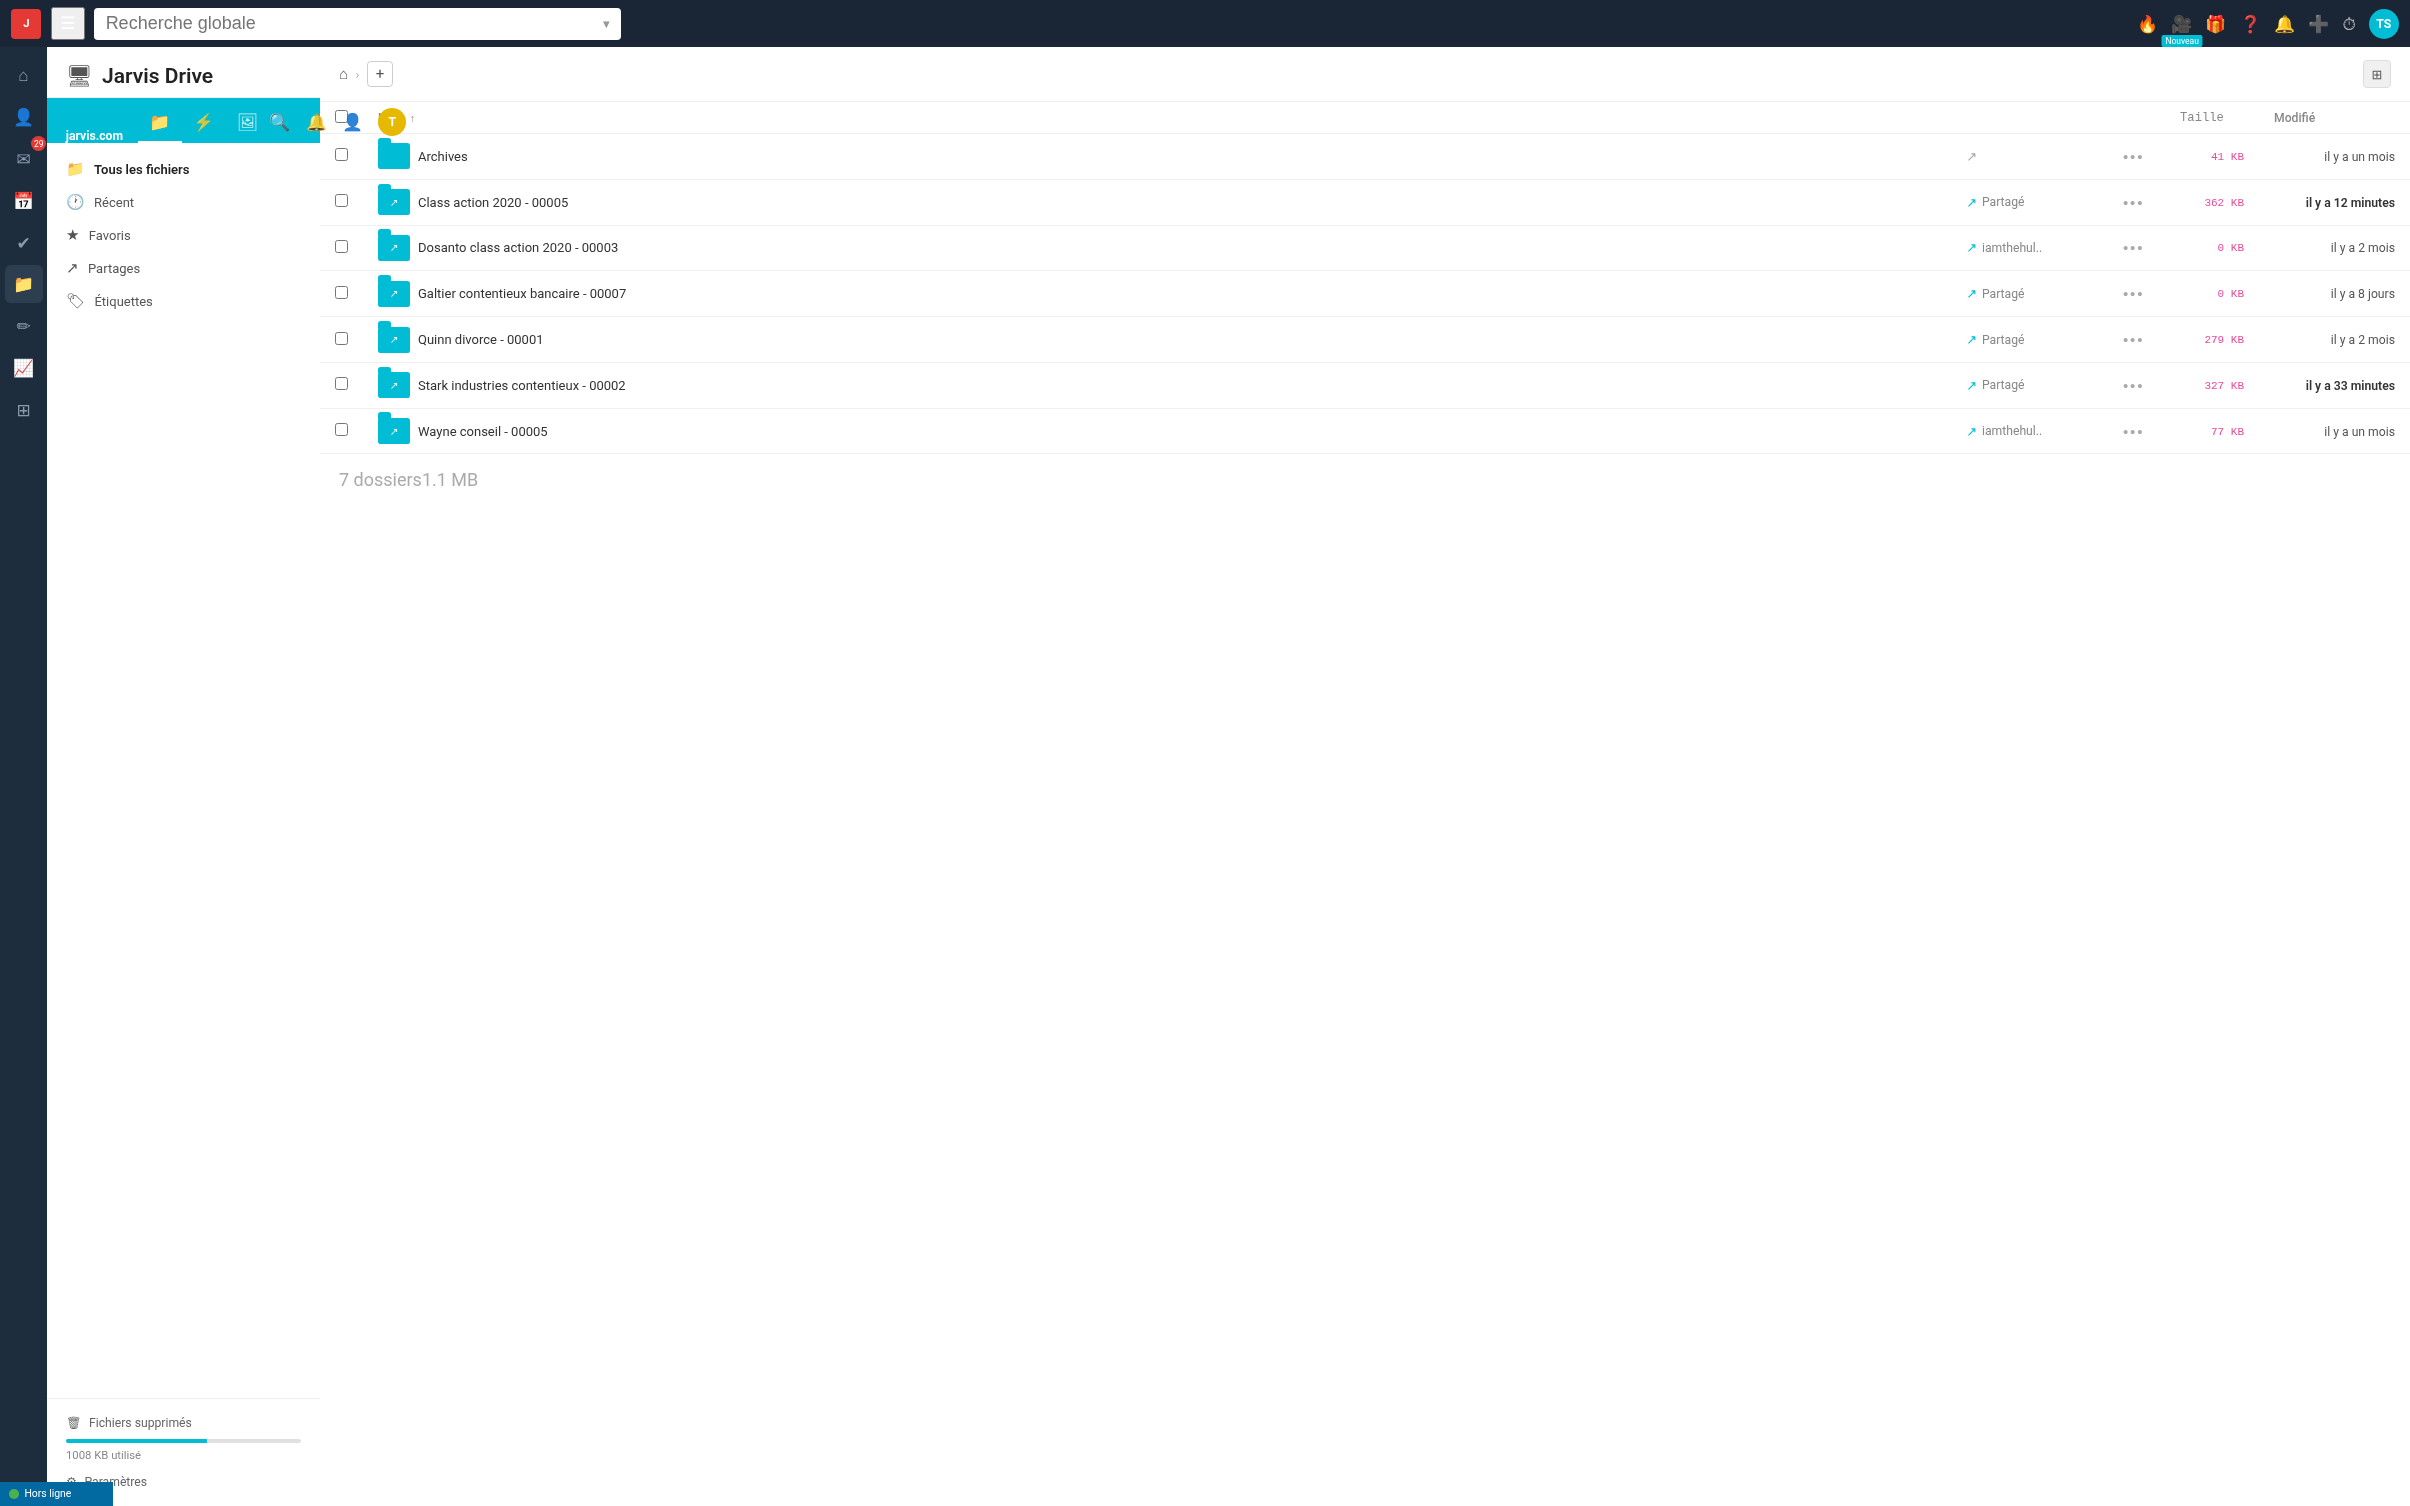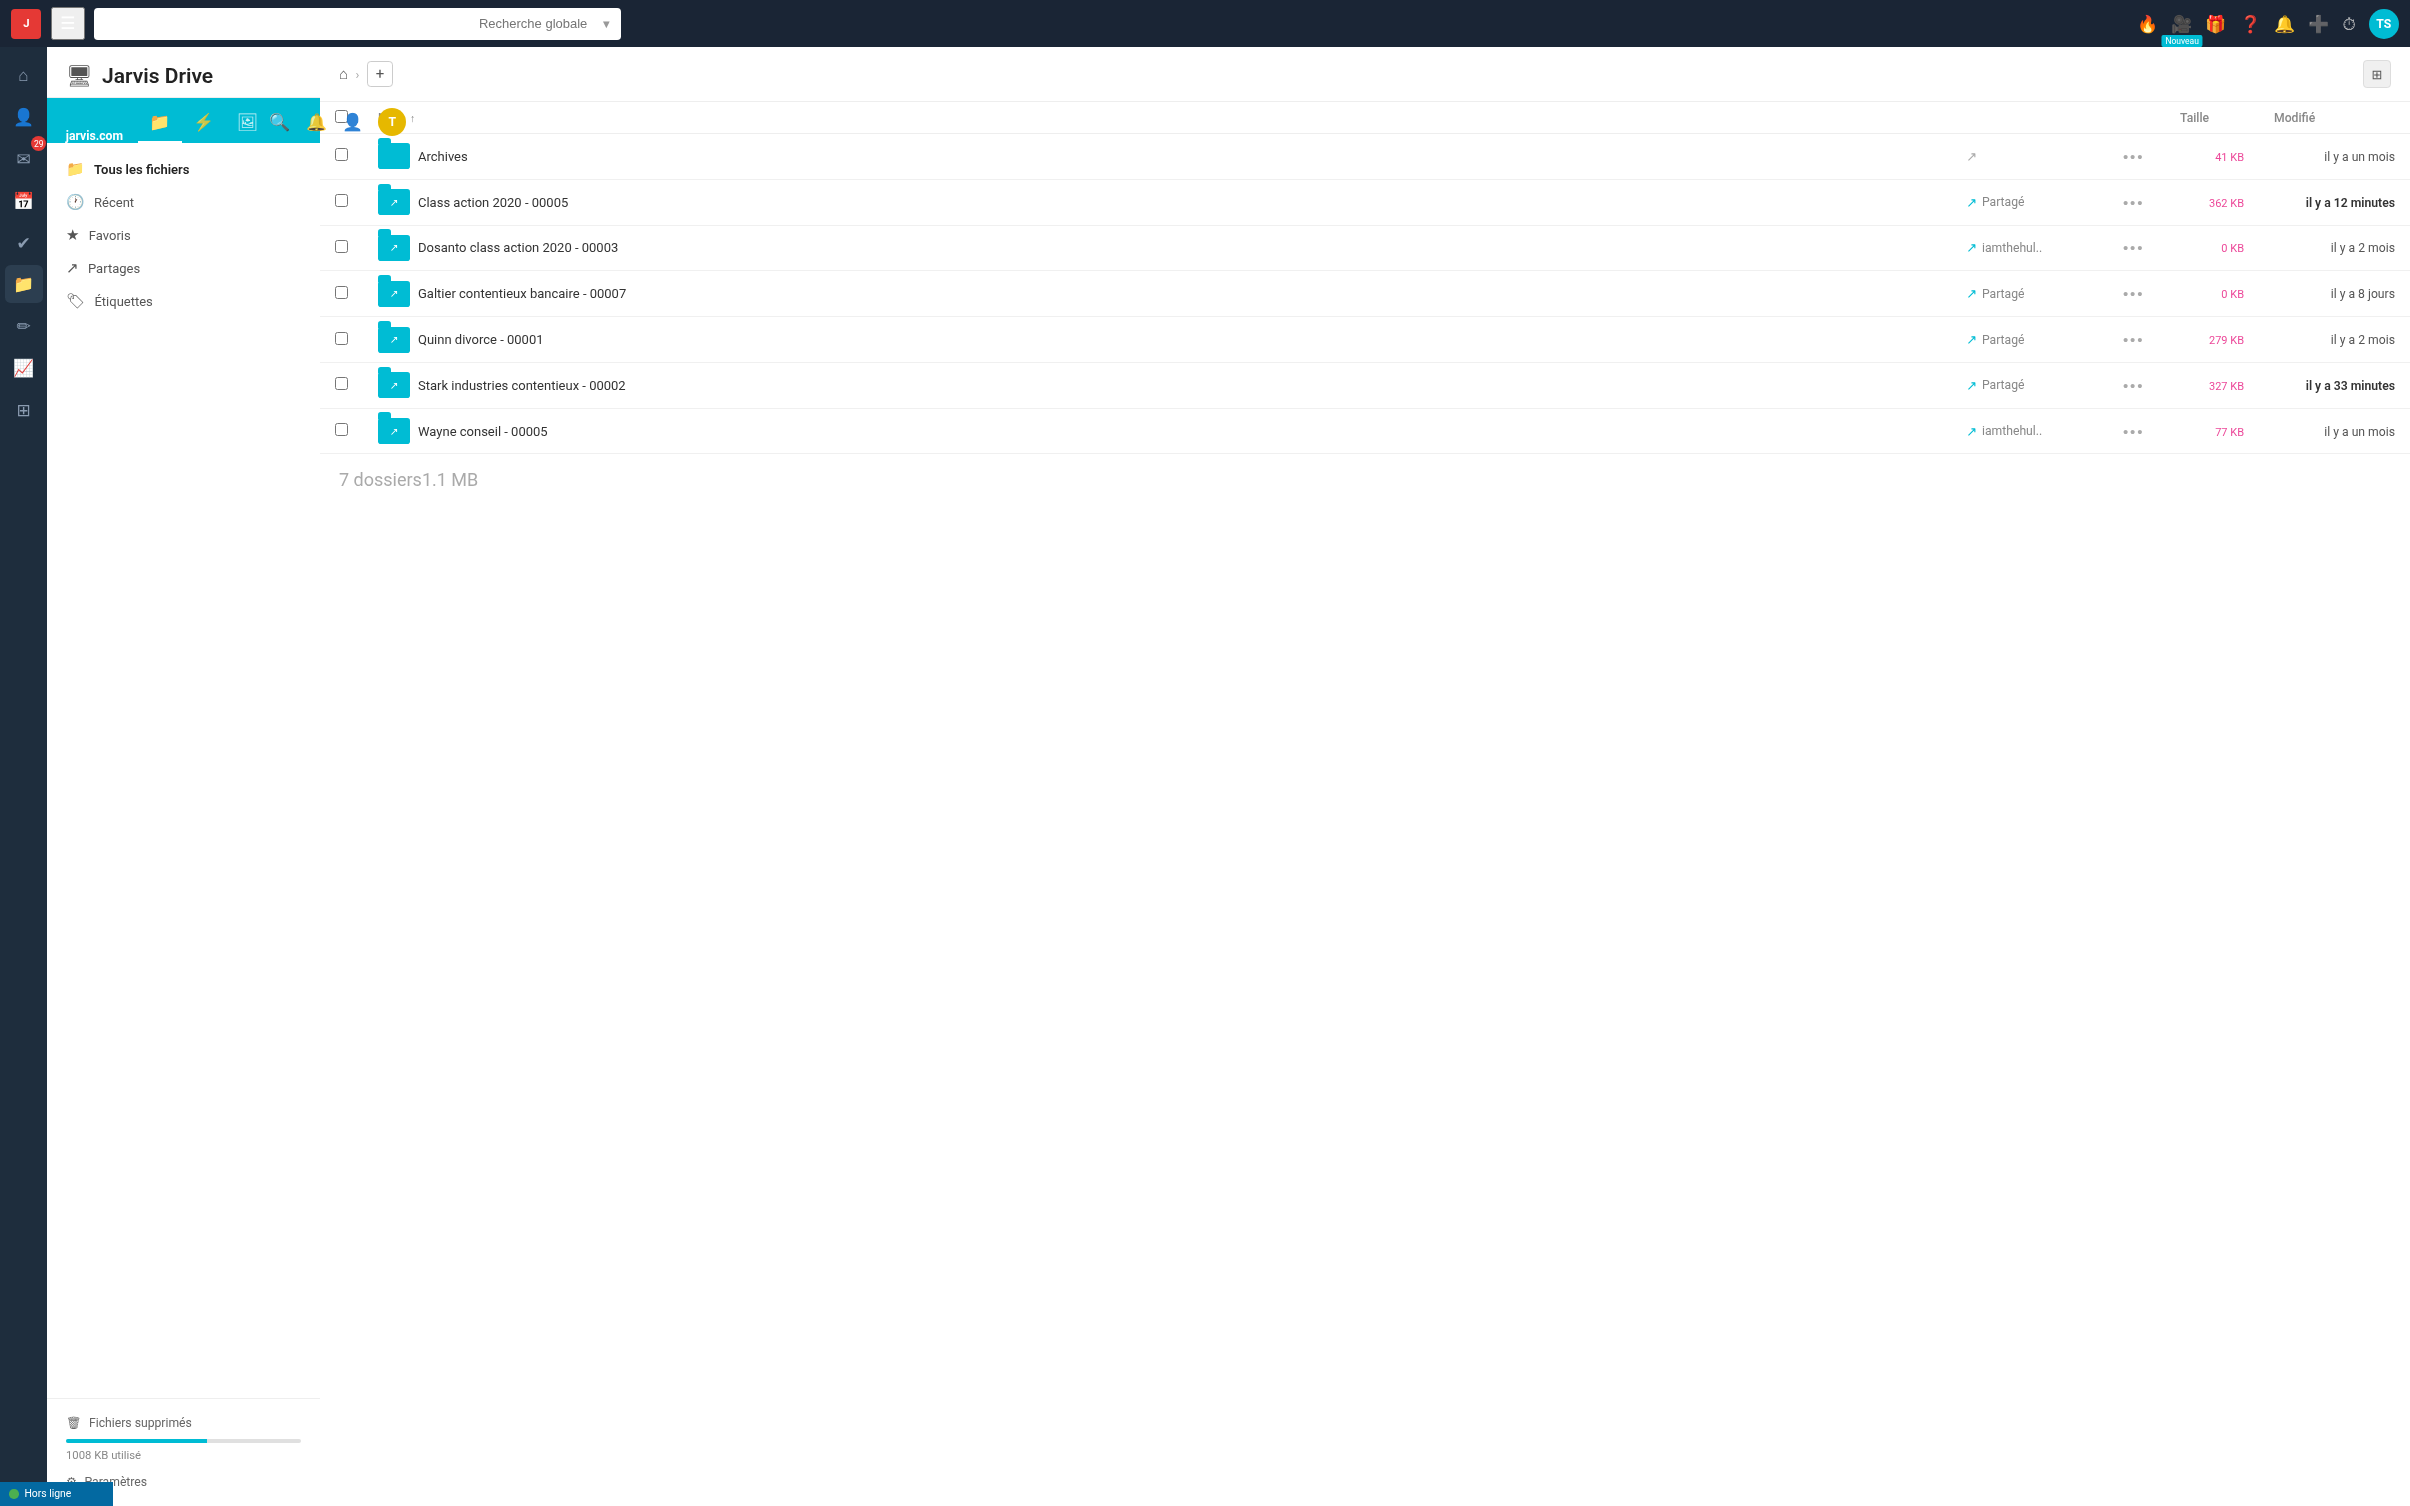--- a/index.html
+++ b/index.html
@@ -22,24 +22,23 @@
       flex: 1;
       max-width: 527px;
       position: relative;
     }
     .search-bar input {
       width: 100%;
       height: 32px;
       border-radius: 3.8px;
       border: none;
       padding: 0 34px 0 11.3px;
-      font-size: 13px;
+      font-size: 18px;
       background: #fff;
       color: #333;
-      text-align: right;
     }
     .search-chevron {
       position: absolute;
       right: 9.4px; top: 50%;
       transform: translateY(-50%);
       color: #999;
       font-size: 11.3px;
     }
     .navbar-right {
       display: flex;
@@ -321,21 +320,21 @@
     }
     .file-table td {
       padding: 9.4px 15px;
       border-bottom: 0.9px solid #f0f0f0;
       vertical-align: middle;
     }
     .col-check { width: 34px; }
     .col-name { }
     .col-share { width: 151px; }
     .col-more { width: 47px; }
-    .col-size { width: 94px; text-align: right; }
+    .col-size { width: 94px; text-align: right; font-family: Liberation Mono, monospace; }
     .col-modified { width: 151px; text-align: right; }
 
     .file-row-name {
       display: flex; align-items: center; gap: 8px;
       font-size: 13px;
       color: #333;
       cursor: pointer;
     }
 
     .folder-icon-archives {

